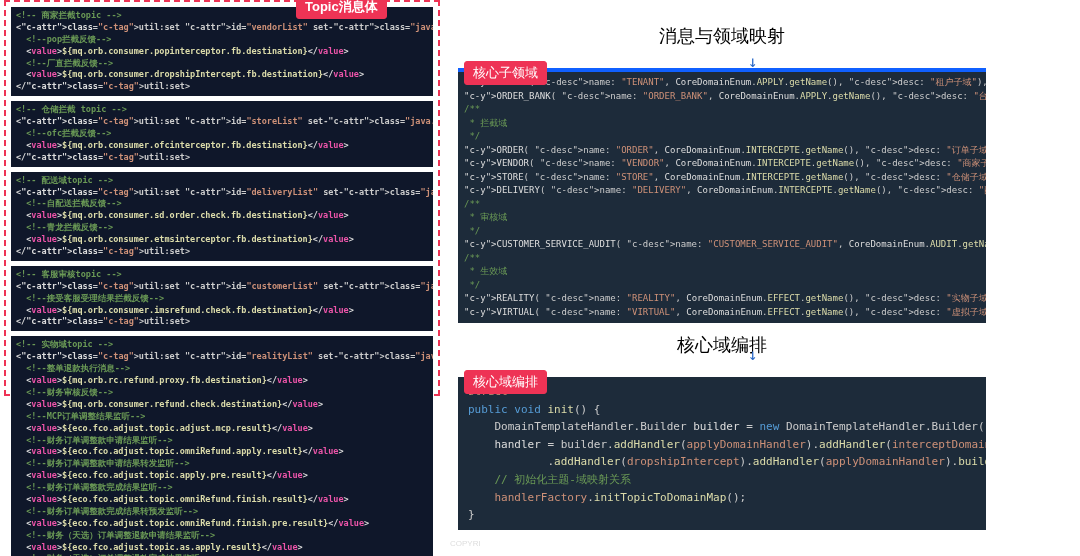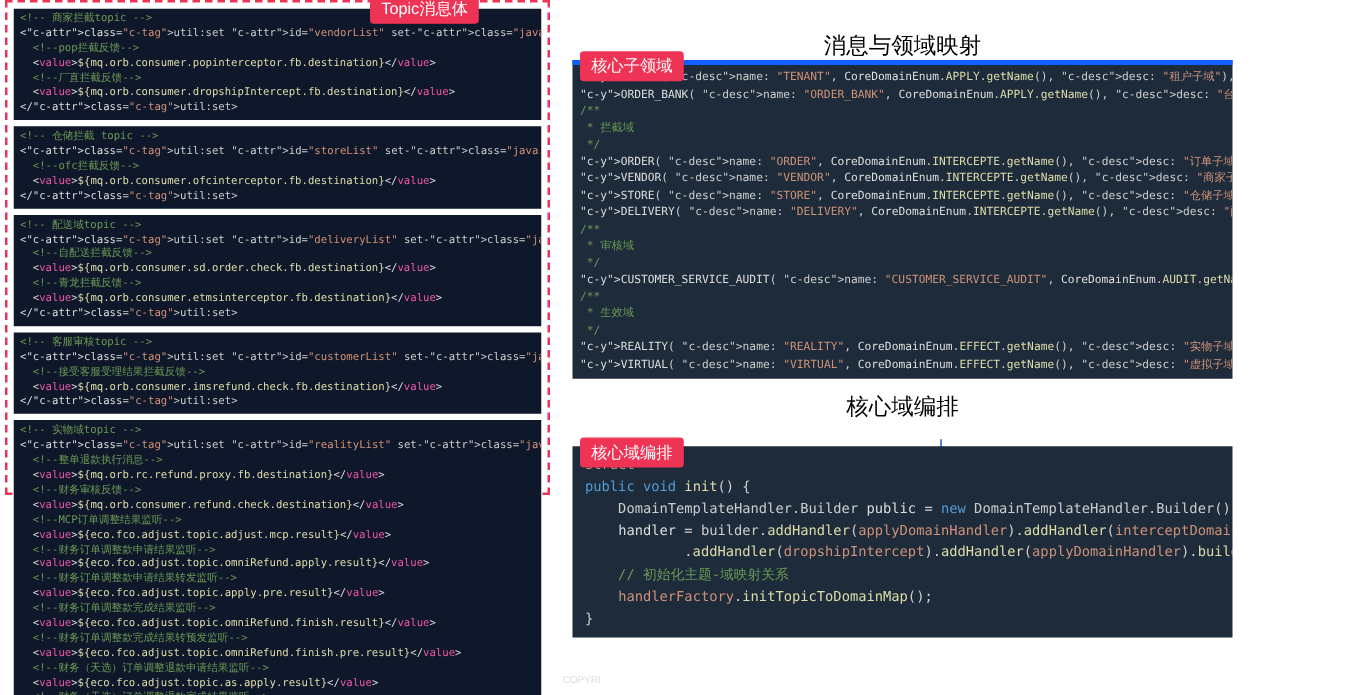--- a/index.html
+++ b/index.html
@@ -1,35 +1,35 @@
 <!DOCTYPE html>
 <html><head>
   <meta charset="utf-8">
   <style>
     * { box-sizing: border-box; margin: 0; padding: 0; }
     body { background: #fff; width: 1080px; height: 556px; font-family: Consolas, Monaco, monospace; font-size: 9px; position: relative; overflow: hidden; }
-    .left { position: absolute; left: 4px; top: 0; width: 436px; height: 396px; border: 2px dashed #e35; }
+    .left { position: absolute; left: 4px; top: 0; width: 436px; height: 396px; border: 2px dashed #e35; font-weight: bold; }
     .label { position: absolute; background: #e35; border: 1px solid #e35; color: #fff; padding: 2px 8px; border-radius: 3px; font-size: 13px; font-family: sans-serif; z-index: 10; }
     .codebox { background: #0f172a; color: #ccc; margin: 5px 5px 3px 5px; padding: 3px 5px; line-height: 1.4; font-size: 8.5px; white-space: pre; overflow: hidden; } 
     .c-tag { color: #e5a; } 
     .c-str { color: #ce9178; } 
     .c-y { color: #dcdcaa; } 
     .c-g { color: #6a9955; }
     .c-w { color: #ddd; } 
     .c-o { color: #ce9178; }
     .c-b { color: #569cd6; }
     .right { position: absolute; left: 458px; top: 0; width: 528px; }
     .title-top { font-size: 18px; font-family: sans-serif; text-align: center; margin-top: 24px; }
     .title-mid { font-size: 18px; font-family: sans-serif; text-align: center; margin-top: 10px; margin-bottom: 4px;}
     .codebox2 { background: #1d2b3a; color: #ccc; padding: 4px 6px; line-height: 1.5; font-size: 9px; font-family: Consolas, Monaco, monospace; white-space: pre; overflow: hidden; }
     .codebox2.bluehead { border-top: 4px solid #1060ff; }
     .codebox3 { background: #1d2b3a; color: #ccc; padding: 6px 10px; line-height: 1.6; font-size: 11px; font-family: Consolas, Monaco, monospace; white-space: pre; overflow: hidden; }
     .arrow { color: #2a69c7; font-size: 16px; position: absolute; }
     .watermark { position:absolute; bottom: 8px; left: 450px; color:#ddd; font-size:8px; font-family:sans-serif; }
-    .r2box { position: relative; }
+    .r2box { position: relative; margin-top: 20px; }
     .r3box { position: relative; margin-top: 20px; }
   </style>
 </head>
 <body>
 
 <div class="left">
   <div class="label" style="left:290px; top:-7px;">Topic消息体</div>
   <div id="left-body">
       <div class="codebox"><div><span class="c-g">&lt;!-- 商家拦截topic --&gt;</span></div><div><span class="c-w">&lt;<span <span="" class="&lt;span">"c-attr"</span>&gt;class</span>=<span class="c-str">"c-tag"</span>&gt;util:set <span class="&lt;span">"c-attr"</span>&gt;id=<span class="c-str">"vendorList"</span> set-<span class="&lt;span">"c-attr"</span>&gt;class=<span class="c-str">"java.util.HashSet"</span>&gt;</div><div><span class="c-g">  &lt;!--pop拦截反馈--&gt;</span></div><div><span class="c-w">  &lt;<span class="c-tag">value</span>&gt;<span class="c-y">${mq.orb.consumer.popinterceptor.fb.destination}</span>&lt;/<span class="c-tag">value</span>&gt;</span></div><div><span class="c-g">  &lt;!--厂直拦截反馈--&gt;</span></div><div><span class="c-w">  &lt;<span class="c-tag">value</span>&gt;<span class="c-y">${mq.orb.consumer.dropshipIntercept.fb.destination}</span>&lt;/<span class="c-tag">value</span>&gt;</span></div><div><span class="c-w">&lt;/<span <span="" class="&lt;span">"c-attr"</span>&gt;class</span>=<span class="c-str">"c-tag"</span>&gt;util:set&gt;</div></div>
       <div class="codebox"><div><span class="c-g">&lt;!-- 仓储拦截 topic --&gt;</span></div><div><span class="c-w">&lt;<span <span="" class="&lt;span">"c-attr"</span>&gt;class</span>=<span class="c-str">"c-tag"</span>&gt;util:set <span class="&lt;span">"c-attr"</span>&gt;id=<span class="c-str">"storeList"</span> set-<span class="&lt;span">"c-attr"</span>&gt;class=<span class="c-str">"java.util.HashSet"</span>&gt;</div><div><span class="c-g">  &lt;!--ofc拦截反馈--&gt;</span></div><div><span class="c-w">  &lt;<span class="c-tag">value</span>&gt;<span class="c-y">${mq.orb.consumer.ofcinterceptor.fb.destination}</span>&lt;/<span class="c-tag">value</span>&gt;</span></div><div><span class="c-w">&lt;/<span <span="" class="&lt;span">"c-attr"</span>&gt;class</span>=<span class="c-str">"c-tag"</span>&gt;util:set&gt;</div></div>
@@ -48,21 +48,21 @@
     <div class="codebox2 bluehead" id="subdomain-code"><div><span class="c-w"><span class="&lt;span">"c-y"</span>&gt;TENANT</span>( <span class="&lt;span">"c-desc"</span>&gt;name: <span class="c-o">"TENANT"</span>, <span class="c-w">CoreDomainEnum</span>.<span class="c-y">APPLY</span>.<span class="c-y">getName</span>(), <span class="&lt;span">"c-desc"</span>&gt;desc: <span class="c-o">"租户子域"</span>),</div><div><span class="c-w"><span class="&lt;span">"c-y"</span>&gt;ORDER_BANK</span>( <span class="&lt;span">"c-desc"</span>&gt;name: <span class="c-o">"ORDER_BANK"</span>, <span class="c-w">CoreDomainEnum</span>.<span class="c-y">APPLY</span>.<span class="c-y">getName</span>(), <span class="&lt;span">"c-desc"</span>&gt;desc: <span class="c-o">"台账子域"</span>),</div><div><span class="c-g">/**</span></div><div><span class="c-g"> * 拦截域</span></div><div><span class="c-g"> */</span></div><div><span class="c-w"><span class="&lt;span">"c-y"</span>&gt;ORDER</span>( <span class="&lt;span">"c-desc"</span>&gt;name: <span class="c-o">"ORDER"</span>, <span class="c-w">CoreDomainEnum</span>.<span class="c-y">INTERCEPTE</span>.<span class="c-y">getName</span>(), <span class="&lt;span">"c-desc"</span>&gt;desc: <span class="c-o">"订单子域"</span>),</div><div><span class="c-w"><span class="&lt;span">"c-y"</span>&gt;VENDOR</span>( <span class="&lt;span">"c-desc"</span>&gt;name: <span class="c-o">"VENDOR"</span>, <span class="c-w">CoreDomainEnum</span>.<span class="c-y">INTERCEPTE</span>.<span class="c-y">getName</span>(), <span class="&lt;span">"c-desc"</span>&gt;desc: <span class="c-o">"商家子域"</span>),</div><div><span class="c-w"><span class="&lt;span">"c-y"</span>&gt;STORE</span>( <span class="&lt;span">"c-desc"</span>&gt;name: <span class="c-o">"STORE"</span>, <span class="c-w">CoreDomainEnum</span>.<span class="c-y">INTERCEPTE</span>.<span class="c-y">getName</span>(), <span class="&lt;span">"c-desc"</span>&gt;desc: <span class="c-o">"仓储子域"</span>),</div><div><span class="c-w"><span class="&lt;span">"c-y"</span>&gt;DELIVERY</span>( <span class="&lt;span">"c-desc"</span>&gt;name: <span class="c-o">"DELIVERY"</span>, <span class="c-w">CoreDomainEnum</span>.<span class="c-y">INTERCEPTE</span>.<span class="c-y">getName</span>(), <span class="&lt;span">"c-desc"</span>&gt;desc: <span class="c-o">"配送子域"</span>),</div><div><span class="c-g">/**</span></div><div><span class="c-g"> * 审核域</span></div><div><span class="c-g"> */</span></div><div><span class="c-w"><span class="&lt;span">"c-y"</span>&gt;CUSTOMER_SERVICE_AUDIT</span>( <span class="&lt;span">"c-desc"</span>&gt;name: <span class="c-o">"CUSTOMER_SERVICE_AUDIT"</span>, <span class="c-w">CoreDomainEnum</span>.<span class="c-y">AUDIT</span>.<span class="c-y">getName</span>(), <span class="&lt;span">"c-desc"</span>&gt;desc: ),</div><div><span class="c-g">/**</span></div><div><span class="c-g"> * 生效域</span></div><div><span class="c-g"> */</span></div><div><span class="c-w"><span class="&lt;span">"c-y"</span>&gt;REALITY</span>( <span class="&lt;span">"c-desc"</span>&gt;name: <span class="c-o">"REALITY"</span>, <span class="c-w">CoreDomainEnum</span>.<span class="c-y">EFFECT</span>.<span class="c-y">getName</span>(), <span class="&lt;span">"c-desc"</span>&gt;desc: <span class="c-o">"实物子域"</span>),</div><div><span class="c-w"><span class="&lt;span">"c-y"</span>&gt;VIRTUAL</span>( <span class="&lt;span">"c-desc"</span>&gt;name: <span class="c-o">"VIRTUAL"</span>, <span class="c-w">CoreDomainEnum</span>.<span class="c-y">EFFECT</span>.<span class="c-y">getName</span>(), <span class="&lt;span">"c-desc"</span>&gt;desc: <span class="c-o">"虚拟子域"</span>);</div></div>
   </div>
 
   <div class="title-mid">核心域编排</div>
   <div class="arrow" style="left:290px; top:345px;">↓</div>
 
   <div class="r3box">
     <div class="label" style="left:6px; top:-7px;">核心域编排</div>
     <div class="codebox3" id="orch-code"><span class="c-o">struct</span>
 <span class="c-b">public void</span> <span class="c-y">init</span>() {
-    DomainTemplateHandler.Builder <span class="c-w">public</span> = <span class="c-b">new</span> DomainTemplateHandler.Builder();
+    DomainTemplateHandler.Builder <span class="c-w">builder</span> = <span class="c-b">new</span> DomainTemplateHandler.Builder();
     <span class="c-w">handler</span> = builder.<span class="c-y">addHandler</span>(<span class="c-o">applyDomainHandler</span>).<span class="c-y">addHandler</span>(<span class="c-o">interceptDomainHandler</span>)
             .<span class="c-y">addHandler</span>(<span class="c-o">dropshipIntercept</span>).<span class="c-y">addHandler</span>(<span class="c-o">applyDomainHandler</span>).<span class="c-y">build</span>();
 <span class="c-g">    // 初始化主题-域映射关系</span>
     <span class="c-o">handlerFactory</span>.<span class="c-y">initTopicToDomainMap</span>();
 }</div>
   </div>
 </div>
 
 <div class="watermark">COPYRI</div>
 

